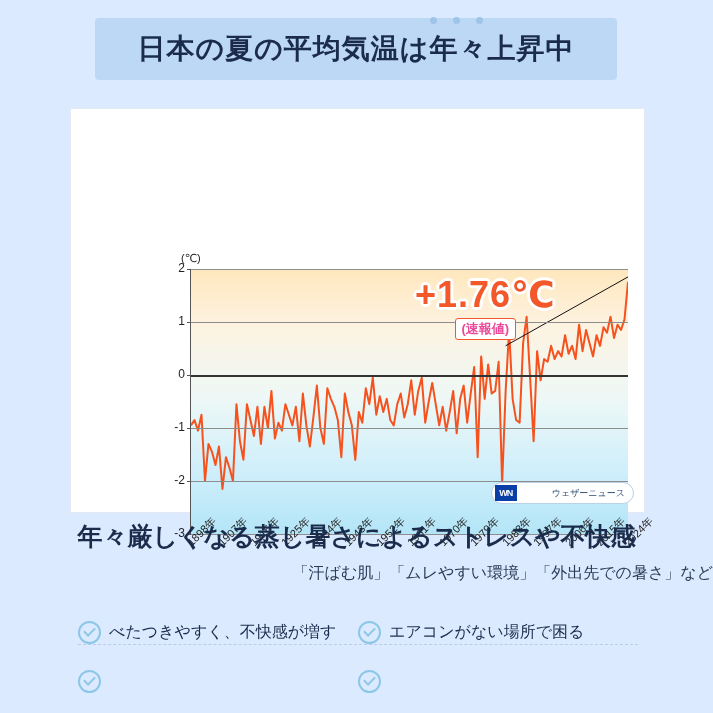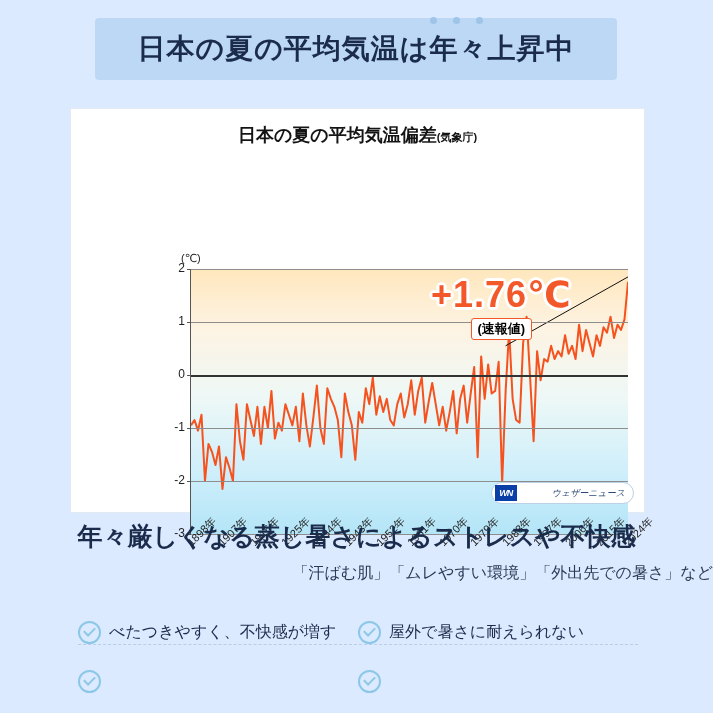--- a/index.html
+++ b/index.html
@@ -62,41 +62,40 @@
   
   .xlabels{position:absolute;left:119px;top:428px;width:437px;height:60px;}
   .xlabels span{
     position:absolute;font-size:11px;color:#222;
     transform-origin:left top;transform:rotate(-45deg);
     white-space:nowrap;
   }
 
   
   .anno{
-    position:absolute;left:360px;top:165px;text-align:center;
+    position:absolute;left:344px;top:165px;text-align:center;
   }
   .anno .big{
     font-size:36px;font-weight:bold;color:#f2582a;
     text-shadow:-2px -2px 0 #fff,2px -2px 0 #fff,-2px 2px 0 #fff,2px 2px 0 #fff,
                  0 3px 0 #fff,3px 0 0 #fff,-3px 0 0 #fff,0 -3px 0 #fff;
     letter-spacing:1px;
   }
   .anno .sub{
     display:inline-block;margin-top:2px;padding:1px 6px;
     border:1.5px solid #f2582a;border-radius:3px;background:#fff;
-    font-size:13px;font-weight:bold;color:#000000;
+    font-size:13px;font-weight:bold;color:#ec4899;
   }
 
   
   .logo{
     position:absolute;right:10px;bottom:8px;
     display:flex;align-items:center;gap:4px;
     border:1px solid #bcd0e6;border-radius:12px;background:#fff;
     padding:2px 8px 2px 3px;
-    font-style:italic;
   }
   .logo .mark{
     width:22px;height:16px;background:#0b3fa8;color:#fff;
     font-size:9px;font-weight:bold;display:flex;align-items:center;justify-content:center;
     letter-spacing:-1px;
   }
   .logo .txt{font-size:9px;color:#2b4a73;margin-left:31px;}
 
   
   .lead{
@@ -132,23 +131,20 @@
 
 <div class="page">
 
   <div class="header-band"></div>
   <div class="dots">
     <span></span><span></span><span></span>
   </div>
   <div class="header-title">日本の夏の平均気温は年々上昇中</div>
 
   <div class="card">
-    <div class="chart-title">
-      <span>日本の夏の平均気温偏差</span><span class="src">(気象庁)</span>
-    </div>
 
     <div class="unit">(℃)</div>
 
     <div class="plot" id="plot">
       <svg class="series" id="series-svg" viewBox="0 0 437 265" preserveAspectRatio="none">
           <path d="M0.00 156.35 L3.50 151.05 L6.99 161.65 L10.49 145.75 L13.98 212.00 L17.48 174.90 L20.98 182.85 L24.47 196.10 L27.97 177.55 L31.46 219.95 L34.96 188.15 L38.46 198.75 L41.95 212.00 L45.45 135.15 L48.94 172.25 L52.44 190.80 L55.94 135.15 L59.43 151.05 L62.93 166.95 L66.42 137.80 L69.92 174.90 L73.42 137.80 L76.91 159.00 L80.41 121.90 L83.90 169.60 L87.40 153.70 L90.90 161.65 L94.39 135.15 L97.89 145.75 L101.38 156.35 L104.88 137.80 L108.38 172.25 L111.87 124.55 L115.37 156.35 L118.86 177.55 L122.36 148.40 L125.86 116.60 L129.35 159.00 L132.85 174.90 L136.34 119.25 L139.84 129.85 L143.34 137.80 L146.83 151.05 L150.33 188.15 L153.82 124.55 L157.32 143.10 L160.82 156.35 L164.31 190.80 L167.81 143.10 L171.30 153.70 L174.80 119.25 L178.30 135.15 L181.79 108.65 L185.29 145.75 L188.78 127.20 L192.28 143.10 L195.78 129.85 L199.27 151.05 L202.77 156.35 L206.26 135.15 L209.76 124.55 L213.26 148.40 L216.75 135.15 L220.25 111.30 L223.74 145.75 L227.24 121.90 L230.74 108.65 L234.23 153.70 L237.73 132.50 L241.22 113.95 L244.72 135.15 L248.22 156.35 L251.71 137.80 L255.21 161.65 L258.70 143.10 L262.20 121.90 L265.70 164.30 L269.19 129.85 L272.69 116.60 L276.18 153.70 L279.68 124.55 L283.18 98.05 L286.67 188.15 L290.17 87.45 L293.66 129.85 L297.16 95.40 L300.66 124.55 L304.15 121.90 L307.65 92.75 L311.14 214.65 L314.64 121.90 L318.14 60.95 L321.63 129.85 L325.13 151.05 L328.62 153.70 L332.12 74.20 L335.62 47.70 L339.11 108.65 L342.61 172.25 L346.10 82.15 L349.60 111.30 L353.10 90.10 L356.59 92.75 L360.09 76.85 L363.58 90.10 L367.08 82.15 L370.58 87.45 L374.07 66.25 L377.57 84.80 L381.06 76.85 L384.56 90.10 L388.06 55.65 L391.55 82.15 L395.05 60.95 L398.54 74.20 L402.04 87.45 L405.54 66.25 L409.03 76.85 L412.53 58.30 L416.02 63.60 L419.52 47.70 L423.02 68.90 L426.51 55.65 L430.01 60.95 L433.50 50.35 L437.00 12.72" fill="none" stroke="#f5521e" stroke-width="2" stroke-linejoin="round" vector-effect="non-scaling-stroke"></path>
           <line x1="314.6" y1="76.8" x2="437" y2="7.9" stroke="#111" stroke-width="1" vector-effect="non-scaling-stroke"></line>
         </svg>
     <div class="gridline" style="top: 0px;"></div>
         <div class="ytick" style="top: 0px;">2</div>
@@ -203,21 +199,21 @@
   <div class="sublead">「汗ばむ肌」「ムレやすい環境」「外出先での暑さ」など</div>
 
   <div class="checks">
     <div class="check-row divider">
       <div class="check-cell">
         <div class="check-icon"></div>
         <div class="check-label">べたつきやすく、不快感が増す</div>
       </div>
       <div class="check-cell">
         <div class="check-icon"></div>
-        <div class="check-label">屋外で暑さに耐えられない</div>
+        <div class="check-label">エアコンがない場所で困る</div>
       </div>
     </div>
     <div class="check-row">
       <div class="check-cell">
         <div class="check-icon"></div>
       </div>
       <div class="check-cell">
         <div class="check-icon"></div>
       </div>
     </div>

